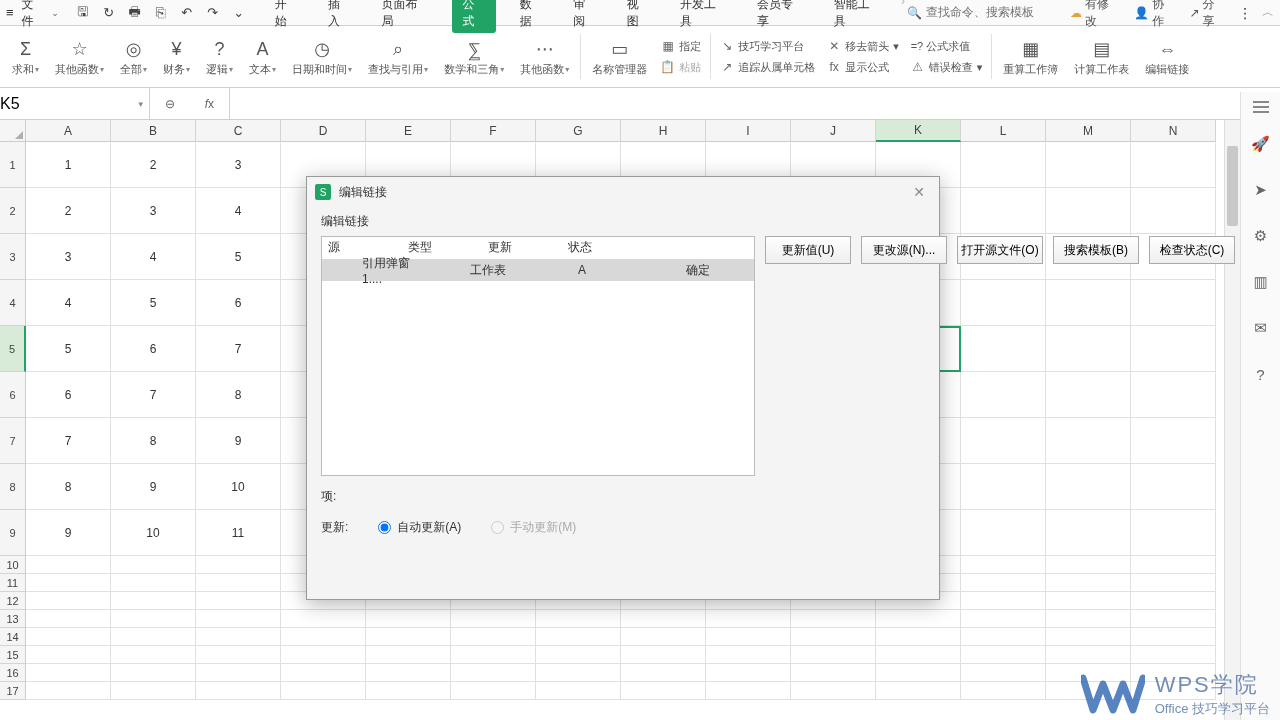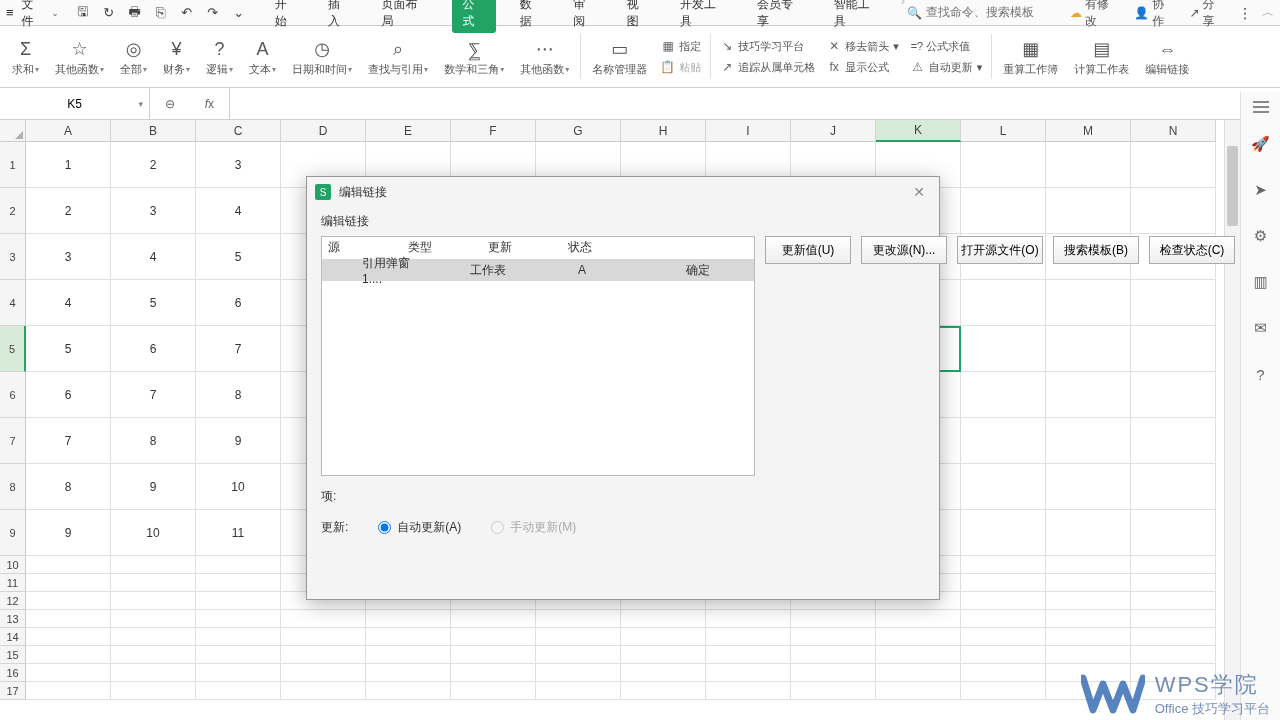--- a/index.html
+++ b/index.html
@@ -31,21 +31,21 @@
 .rgroup .rlabel { font-size:11px; color:#555; display:flex; align-items:center; gap:1px; }
 .rgroup .dd { font-size:8px; color:#888; }
 .rsep { width:1px; background:#e0e0e0; margin:6px 3px; }
 .rcol { display:flex; flex-direction:column; justify-content:center; gap:6px; padding:0 6px; }
 .rcol .rline { display:flex; align-items:center; gap:4px; font-size:11px; color:#555; cursor:pointer; }
 .rcol .rline .lic { width:14px; height:14px; display:inline-flex; align-items:center; justify-content:center; font-size:12px; color:#666; border:1px solid transparent; }
 
 
 .fbar { height:32px; border-bottom:1px solid #d0d0d0; display:flex; align-items:center; }
 .fbar .namebox { width:150px; border-right:1px solid #d0d0d0; height:100%; display:flex; align-items:center; justify-content:center; position:relative; }
-.fbar .namebox .cellref { width:100%; text-align:center; font-size:12px; border:none; outline:none; }
+.fbar .namebox .cellref { width:100%; text-align:left; font-size:16px; border:none; outline:none; }
 .fbar .namebox .nd { position:absolute; right:6px; font-size:9px; color:#888; }
 .fbar .ftools { width:80px; display:flex; align-items:center; justify-content:space-around; border-right:1px solid #d0d0d0; height:100%; color:#666; }
 .fbar .finput { flex:1; padding:0 8px; }
 .fbar .finput input { width:100%; border:none; outline:none; font-size:12px; }
 
 
 .sheet { position:absolute; top:120px; left:0; right:42px; bottom:0; overflow:hidden; }
 .sel-all { position:absolute; left:0; top:0; width:26px; height:22px; border-right:1px solid #ccc; border-bottom:1px solid #ccc; background:#f5f5f5; display:flex; align-items:flex-end; justify-content:flex-end; padding:2px; }
 .sel-all::after { content:""; border-style:solid; border-width:0 0 8px 8px; border-color:transparent transparent #b0b0b0 transparent; }
 .col-hdrs { position:absolute; left:26px; top:0; right:0; height:22px; display:flex; }
@@ -270,21 +270,21 @@
         <span class="lic">fx</span>
         <span>显示公式</span>
       </div>
   </div>
   <div class="rcol">
     <div class="rline">
         <span>=? 公式求值</span>
       </div>
     <div class="rline">
         <span class="lic">⚠</span>
-        <span>自动更新</span>
+        <span>错误检查</span>
         <span class="dd">▾</span>
       </div>
   </div>
   <div class="rsep"></div>
   <div class="rgroup">
       <div class="ricon">▦</div>
       <div class="rlabel">
         <span>重算工作簿</span>
       </div>
     </div>

